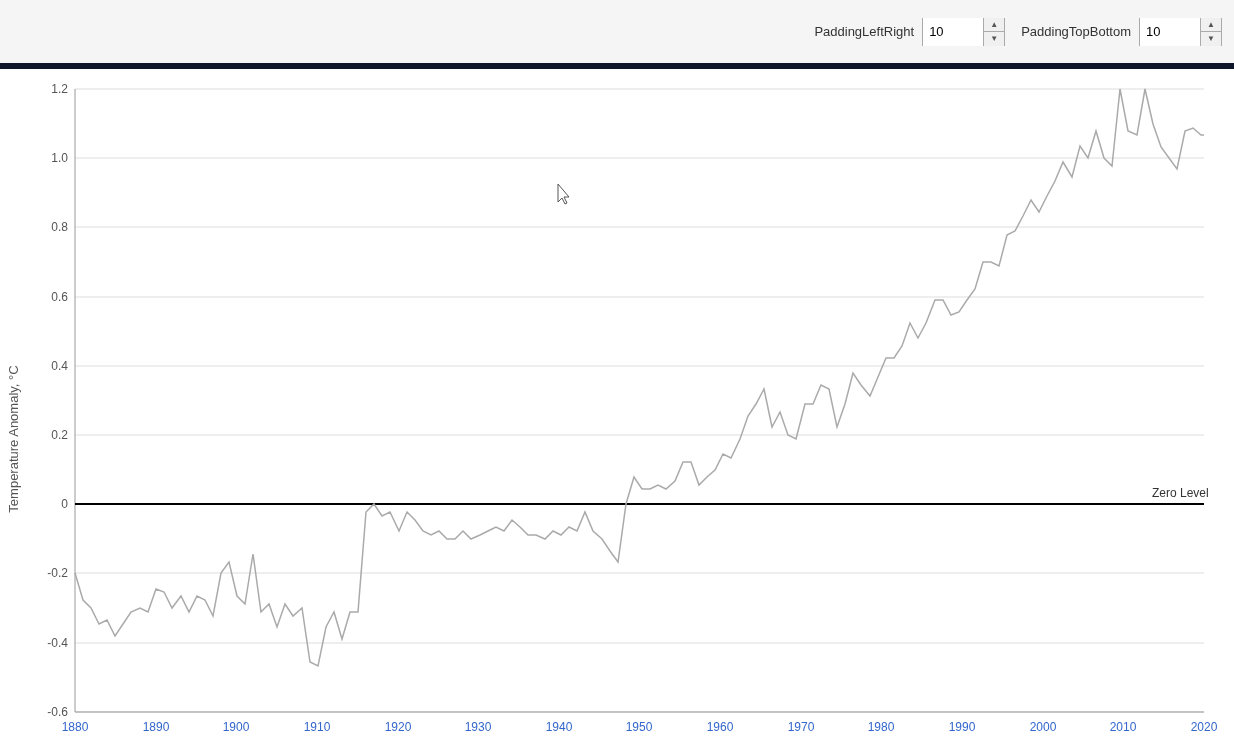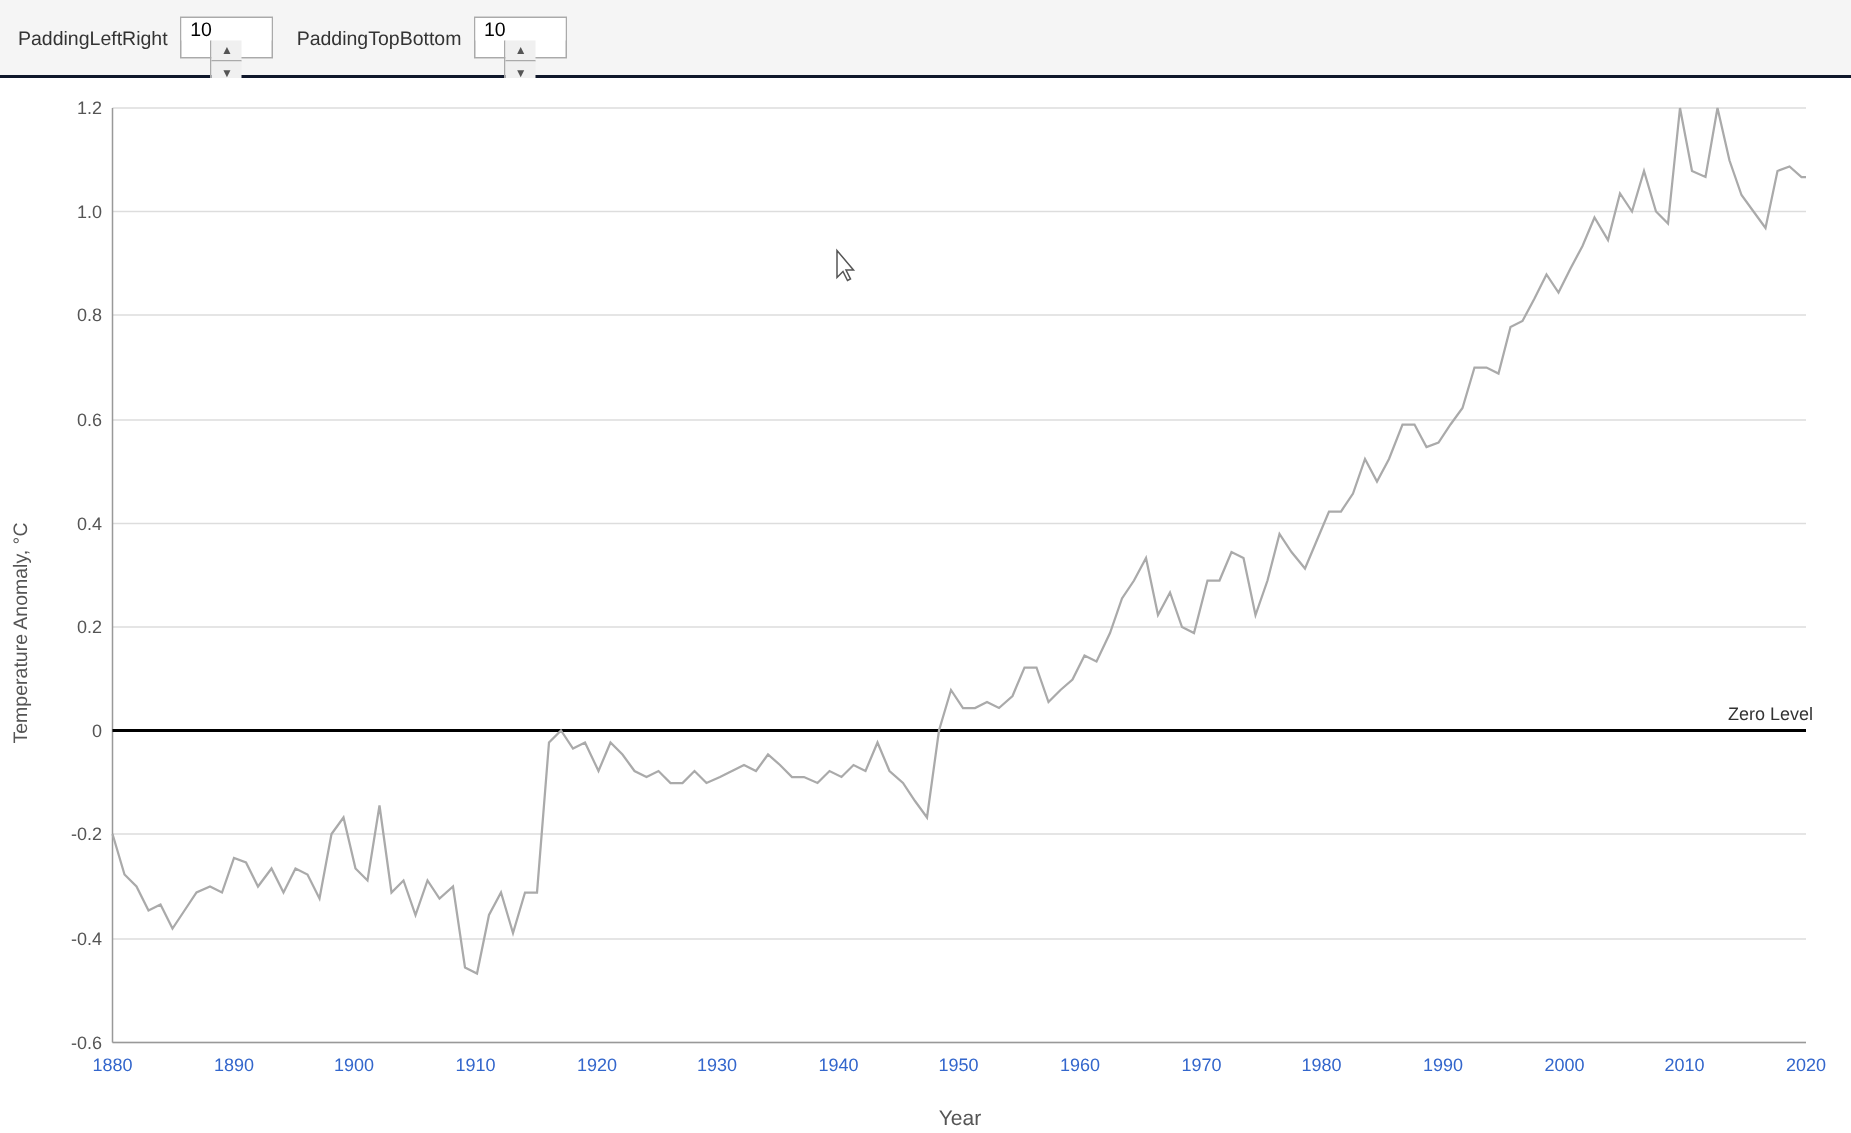--- a/index.html
+++ b/index.html
@@ -2,44 +2,44 @@
 <html><head>
   <meta charset="utf-8">
   <style>
     * { box-sizing: border-box; margin: 0; padding: 0; }
     body { font-family: Arial, sans-serif; background: #fff; width: 1234px; height: 755px; overflow: hidden; }
 
     .top-controls {
       display: flex;
       align-items: center;
       padding: 8px 12px;
-      border-bottom: 2px solid #0f172a;
+      border-bottom: 6px solid #0f172a;
       background: #f5f5f5;
       gap: 16px;
-      height: 52px;
+      height: 69px;
+      justify-content: flex-end;
     }
 
     .control-group {
       display: flex;
       align-items: center;
       gap: 8px;
     }
 
     .control-label {
       font-size: 13px;
       color: #333;
     }
 
     .spinner-wrapper {
       display: flex;
       align-items: center;
       border: 1px solid #aaa;
       background: #fff;
       height: 28px;
-      flex-direction: column;
     }
 
     .spinner-input {
       width: 60px;
       height: 28px;
       border: none;
       padding: 0 6px;
       font-size: 13px;
       outline: none;
       text-align: left;

